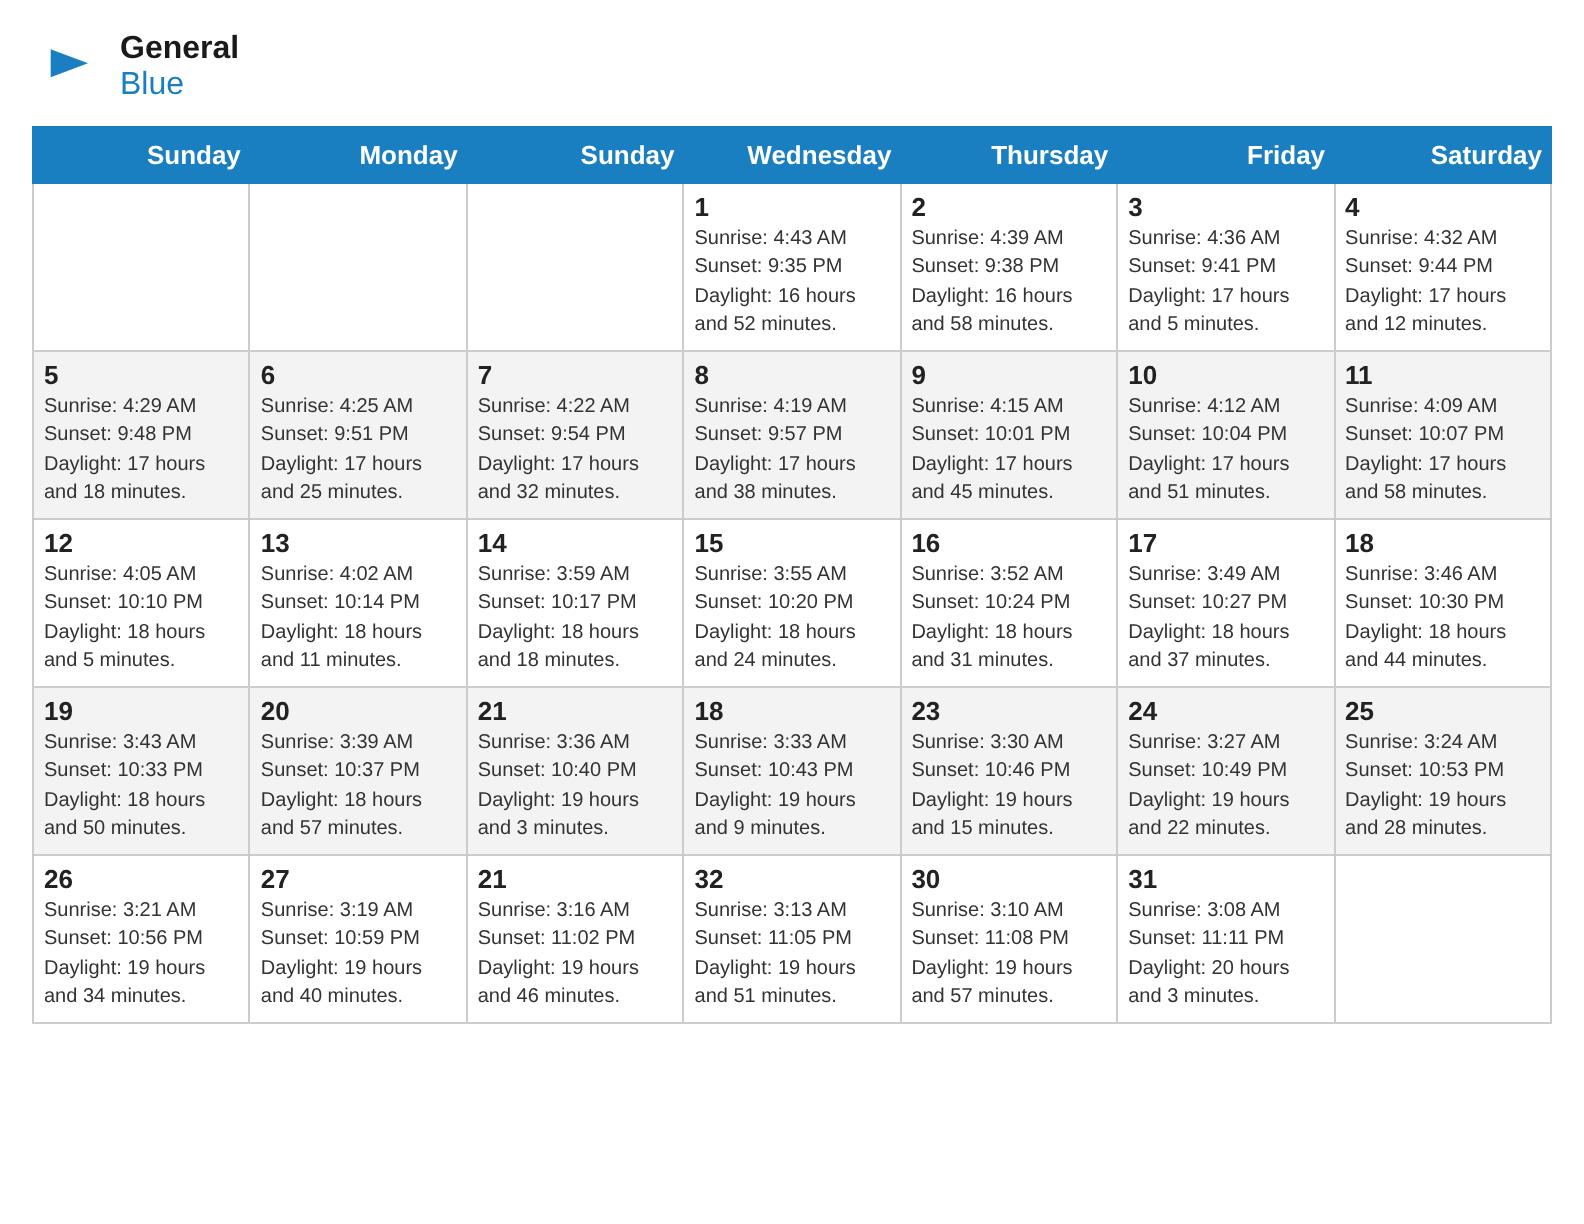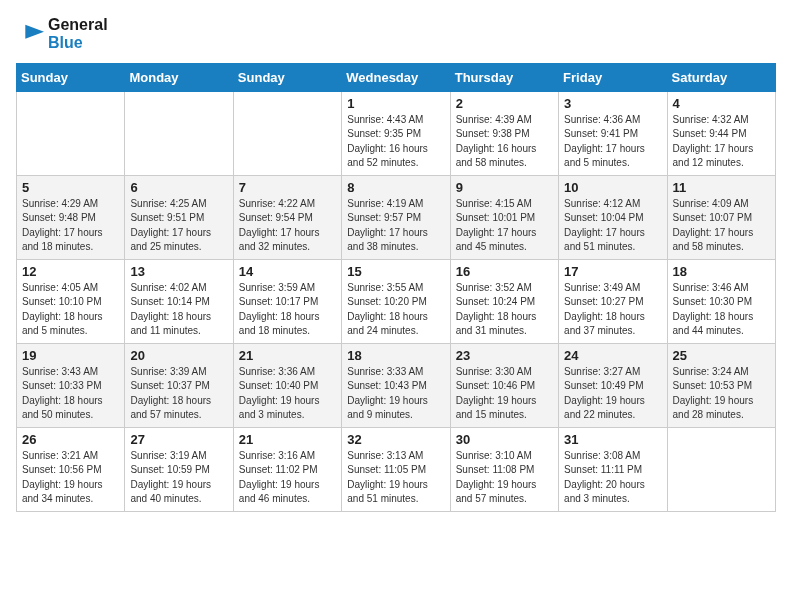--- a/index.html
+++ b/index.html
@@ -12,21 +12,21 @@
     }
     .header-area {
       display: flex;
       justify-content: space-between;
       align-items: flex-start;
       margin-bottom: 10px;
     }
     .logo {
       display: flex;
       align-items: center;
-      gap: 4px;
+      gap: 16px;
     }
     .title-area {
       text-align: right;
     }
     .month-title {
       font-size: 32px;
       font-weight: bold;
       color: #1a1a1a;
     }
     .location-title {
@@ -34,21 +34,21 @@
       color: #333;
     }
     .calendar {
       width: 100%;
       border-collapse: collapse;
       border: 1px solid #ccc;
     }
     .calendar th {
       background-color: #1a7fc1;
       color: #fff;
-      text-align: left;
+      text-align: right;
       padding: 6px 4px;
       font-size: 13px;
       border: 1px solid #1a7fc1;
     }
     .calendar td {
       vertical-align: top;
       border: 1px solid #ccc;
       padding: 4px 5px;
       font-size: 10.5px;
       color: #222;
@@ -79,21 +79,21 @@
 </head>
 <body>
 
 <div class="header-area">
   <div class="logo">
       <svg viewBox="0 0 24 24" width="28" height="28">
         <polygon points="8,4 24,10 8,16" fill="#1a7fc1"></polygon>
       </svg>
       <div style="display: flex; flex-direction: column; line-height: 1.15;">
         <span style="color: rgb(26, 26, 26); font-weight: bold; font-size: 16px;">General</span>
-        <span style="color: rgb(26, 127, 193); font-weight: bold; font-size: 16px;">Blue</span>
+        <span style="color: rgb(26, 127, 193); font-weight: normal; font-size: 16px;">Blue</span>
       </div>
     </div>
   <div class="title-area">
     <div class="month-title"></div>
     <div class="location-title"></div>
   </div>
 </div>
 
 <table class="calendar">
   <thead>

